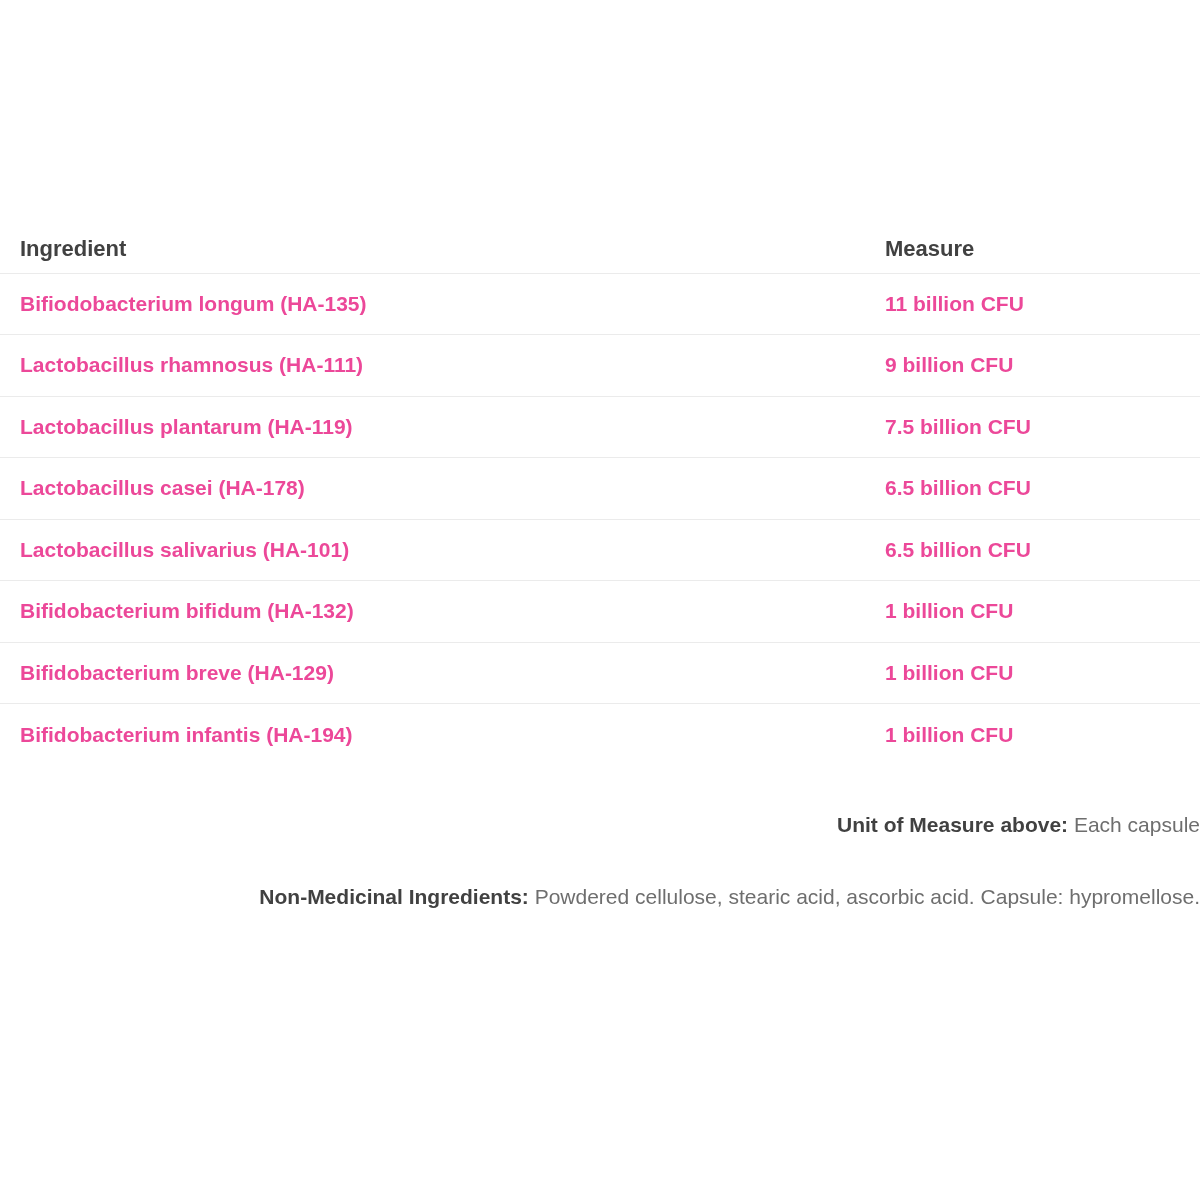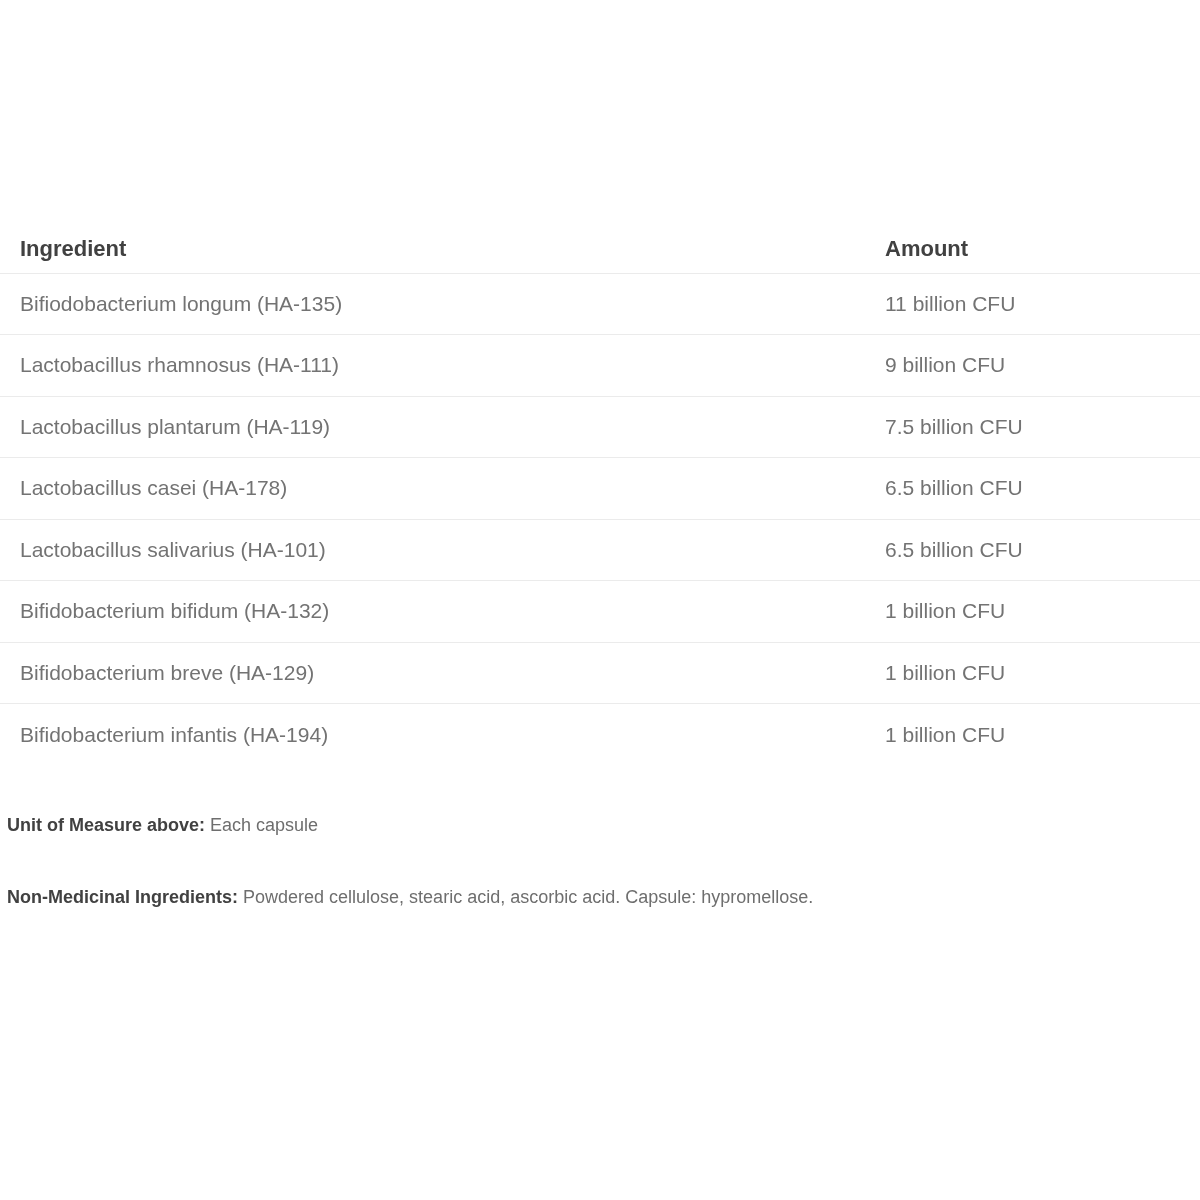--- a/index.html
+++ b/index.html
@@ -32,62 +32,63 @@
     text-align: left;
     font-size: 22px;
     font-weight: bold;
     color: #414141;
     height: 48px;
     padding: 0 0 0 20px;
     vertical-align: middle;
   }
   table.ingredients td {
     font-size: 21px;
-    font-weight: normal;
-    color: #737373;
+    font-weight: bold;
+    color: #ec4899;
     height: 61.5px;
     padding: 0 0 0 20px;
     vertical-align: middle;
     white-space: nowrap;
     overflow: hidden;
   }
   table.ingredients thead tr { border-bottom: 1px solid #ebebeb; }
   table.ingredients tbody tr { border-bottom: 1px solid #ebebeb; }
   table.ingredients tbody tr:last-child { border-bottom: none; }
   .notes {
     margin-top: 45px;
     padding-left: 7px;
   }
   .note {
-    font-size: 18px;
+    font-size: 21px;
     line-height: 30px;
     color: #6e6e6e;
     margin-bottom: 42px;
     white-space: nowrap;
+    text-align: right;
   }
   .note .note-label {
     font-weight: bold;
     color: #414141;
   }
 </style>
 </head>
 <body>
 
 <div class="page">
   <div class="content">
 
     <table class="ingredients">
       <colgroup>
           <col class="c1">
           <col class="c2">
         </colgroup>
       <thead>
         <tr>
           <th>Ingredient</th>
-          <th>Amount</th>
+          <th>Measure</th>
         </tr>
       </thead>
       <tbody>
         <tr>
           <td>Bifiodobacterium longum (HA-135)</td>
           <td>11 billion CFU</td>
         </tr>
         <tr>
           <td>Lactobacillus rhamnosus (HA-111)</td>
           <td>9 billion CFU</td>

